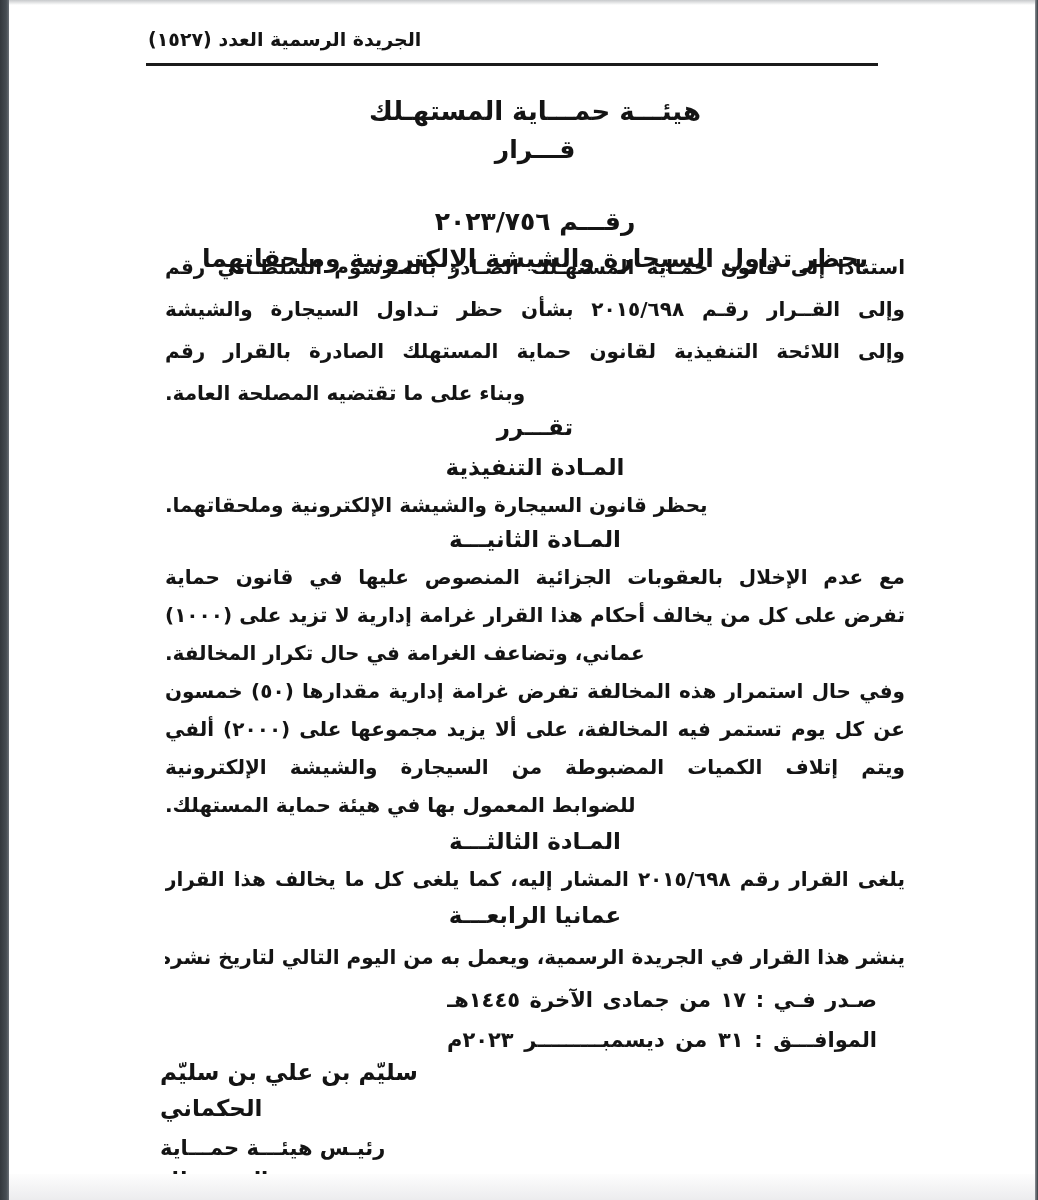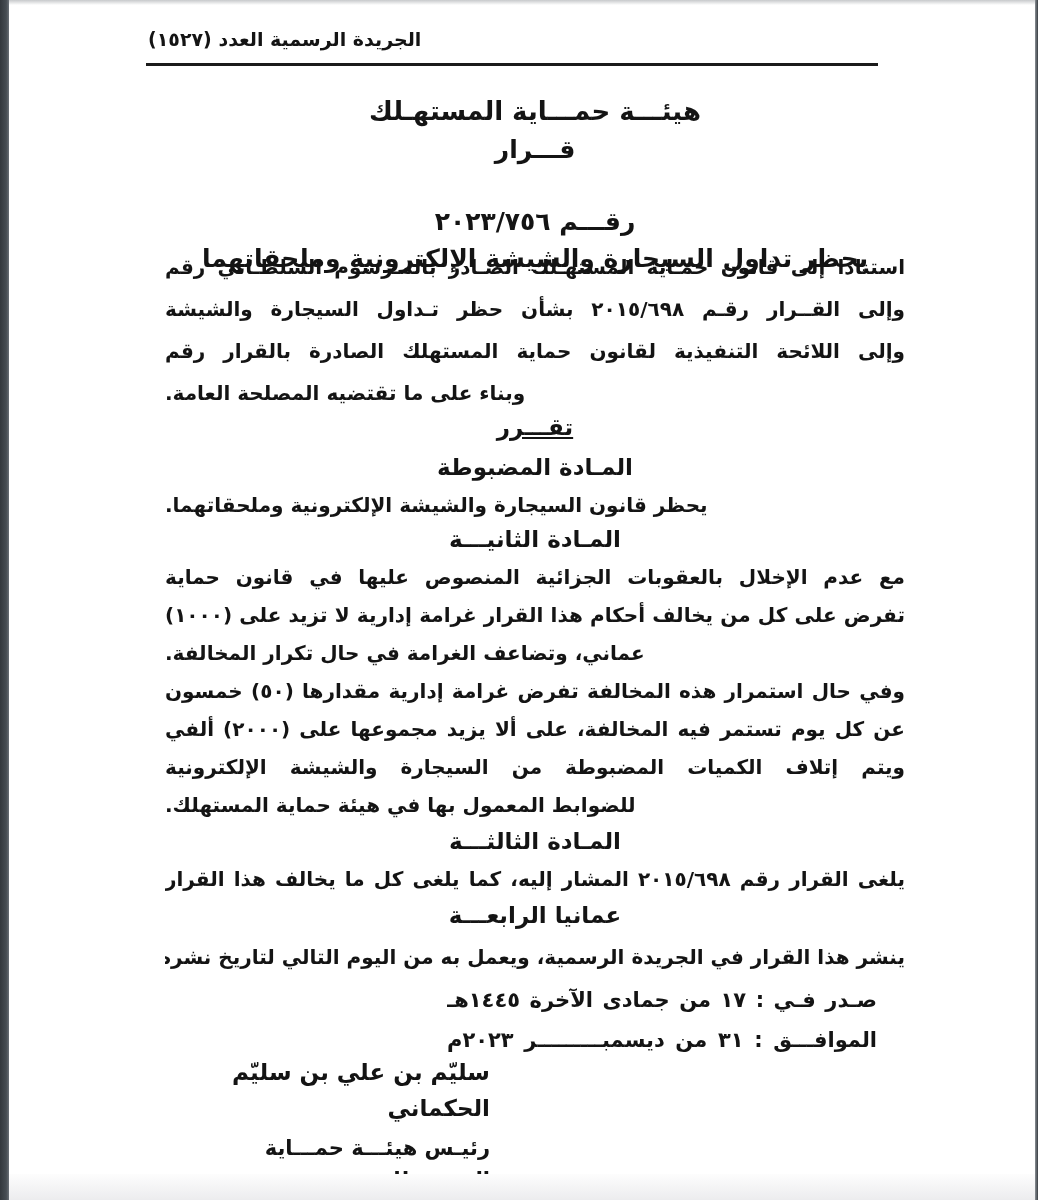--- a/index.html
+++ b/index.html
@@ -64,42 +64,42 @@
   .line.full { text-align: justify; text-align-last: justify; white-space: normal; }
   .line.end  { text-align: left; }
 
   .heading {
     position: absolute; left: 165px; width: 740px;
     text-align: center; font-size: 23px; line-height: 30px;
     white-space: nowrap;
   }
 
   .pos-preamble { top: 246px; }
-  .pos-decree   { top: 412px; text-decoration: underline; }
+  .pos-decree   { top: 412px; }
   .pos-h-a1     { top: 452px; }
   .pos-p-a1     { top: 486px; }
   .pos-h-a2     { top: 524px; }
   .pos-p-a2     { top: 558px; }
   .pos-h-a3     { top: 826px; }
   .pos-p-a3     { top: 860px; }
   .pos-h-a4     { top: 900px; }
   .pos-p-a4     { top: 938px; }
 
   .issuance {
     position: absolute; left: 447px; top: 980px; width: 430px;
     font-size: 21px; direction: rtl;
   }
   .issuance .line {
     display: block; height: 40px; line-height: 40px;
     text-align: justify; text-align-last: justify; overflow: hidden;
   }
 
   .signature {
     position: absolute; left: 160px; top: 1054px; width: 330px;
-    text-align: right; direction: rtl;
+    text-align: left; direction: rtl;
   }
   .signature .sig-name  { font-size: 23px; line-height: 36px; }
   .signature .sig-title { font-size: 21px; line-height: 32px; margin-top: 6px; }
 </style>
 </head>
 <body>
 
 <div class="page">
 
   <div class="edge-left"></div>
@@ -119,21 +119,21 @@
 
   <div class="para preamble pos-preamble">
     <span class="line full">استنادا إلى قانون حمـاية المستهـلك الصـادر بالمـرسوم السلطـاني رقم ٢٠١٤/٦٦،</span>
     <span class="line full">وإلى القــرار رقـم ٢٠١٥/٦٩٨ بشأن حظر تـداول السيجارة والشيشة الإلكترونية،</span>
     <span class="line full">وإلى اللائحة التنفيذية لقانون حماية المستهلك الصادرة بالقرار رقم ٢٠١٧/٧٧،</span>
     <span class="line end">وبناء على ما تقتضيه المصلحة العامة.</span>
   </div>
 
   <div class="heading pos-decree">تقـــرر</div>
 
-  <div class="heading pos-h-a1">المـادة المضبوطة</div>
+  <div class="heading pos-h-a1">المـادة التنفيذية</div>
   <div class="para pos-p-a1">
     <span class="line end">يحظر قانون السيجارة والشيشة الإلكترونية وملحقاتهما.</span>
   </div>
 
   <div class="heading pos-h-a2">المـادة الثانيـــة</div>
   <div class="para pos-p-a2">
     <span class="line full">مع عدم الإخلال بالعقوبات الجزائية المنصوص عليها في قانون حماية المستهلك المشار إليه،</span>
     <span class="line full">تفرض على كل من يخالف أحكام هذا القرار غرامة إدارية لا تزيد على (١٠٠٠) ألف ريال</span>
     <span class="line end">عماني، وتضاعف الغرامة في حال تكرار المخالفة.</span>
     <span class="line full">وفي حال استمرار هذه المخالفة تفرض غرامة إدارية مقدارها (٥٠) خمسون ريالا عمانيا</span>

